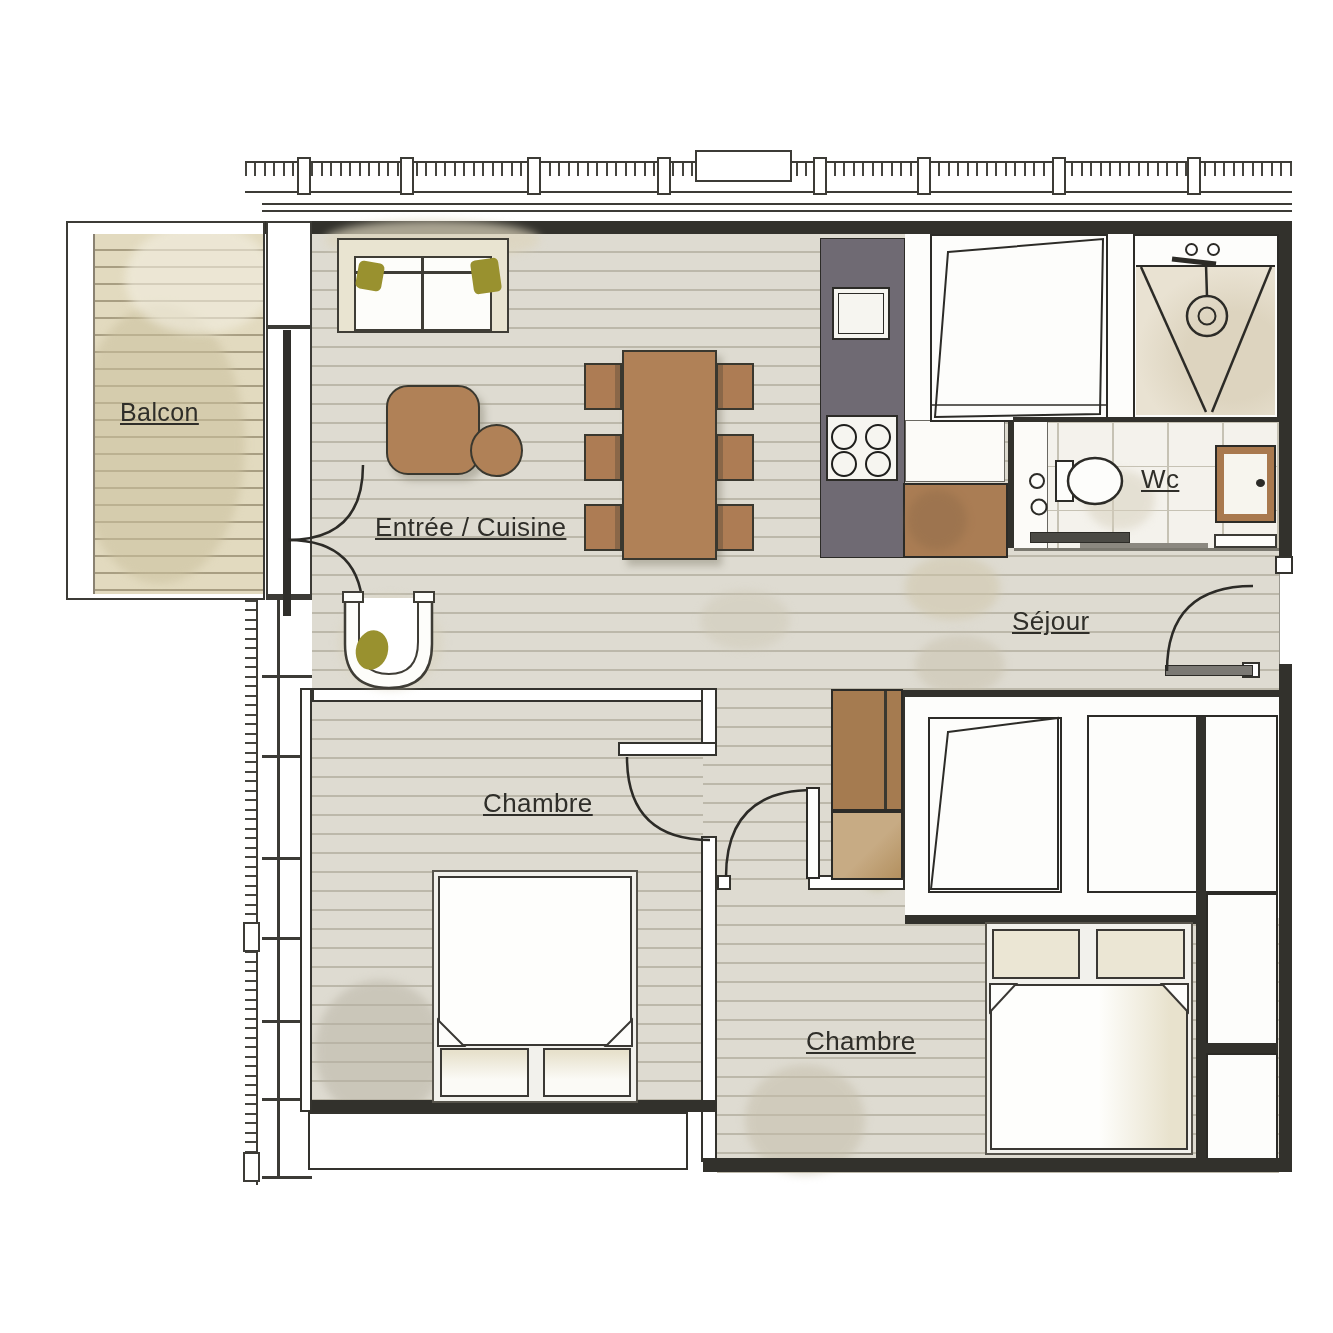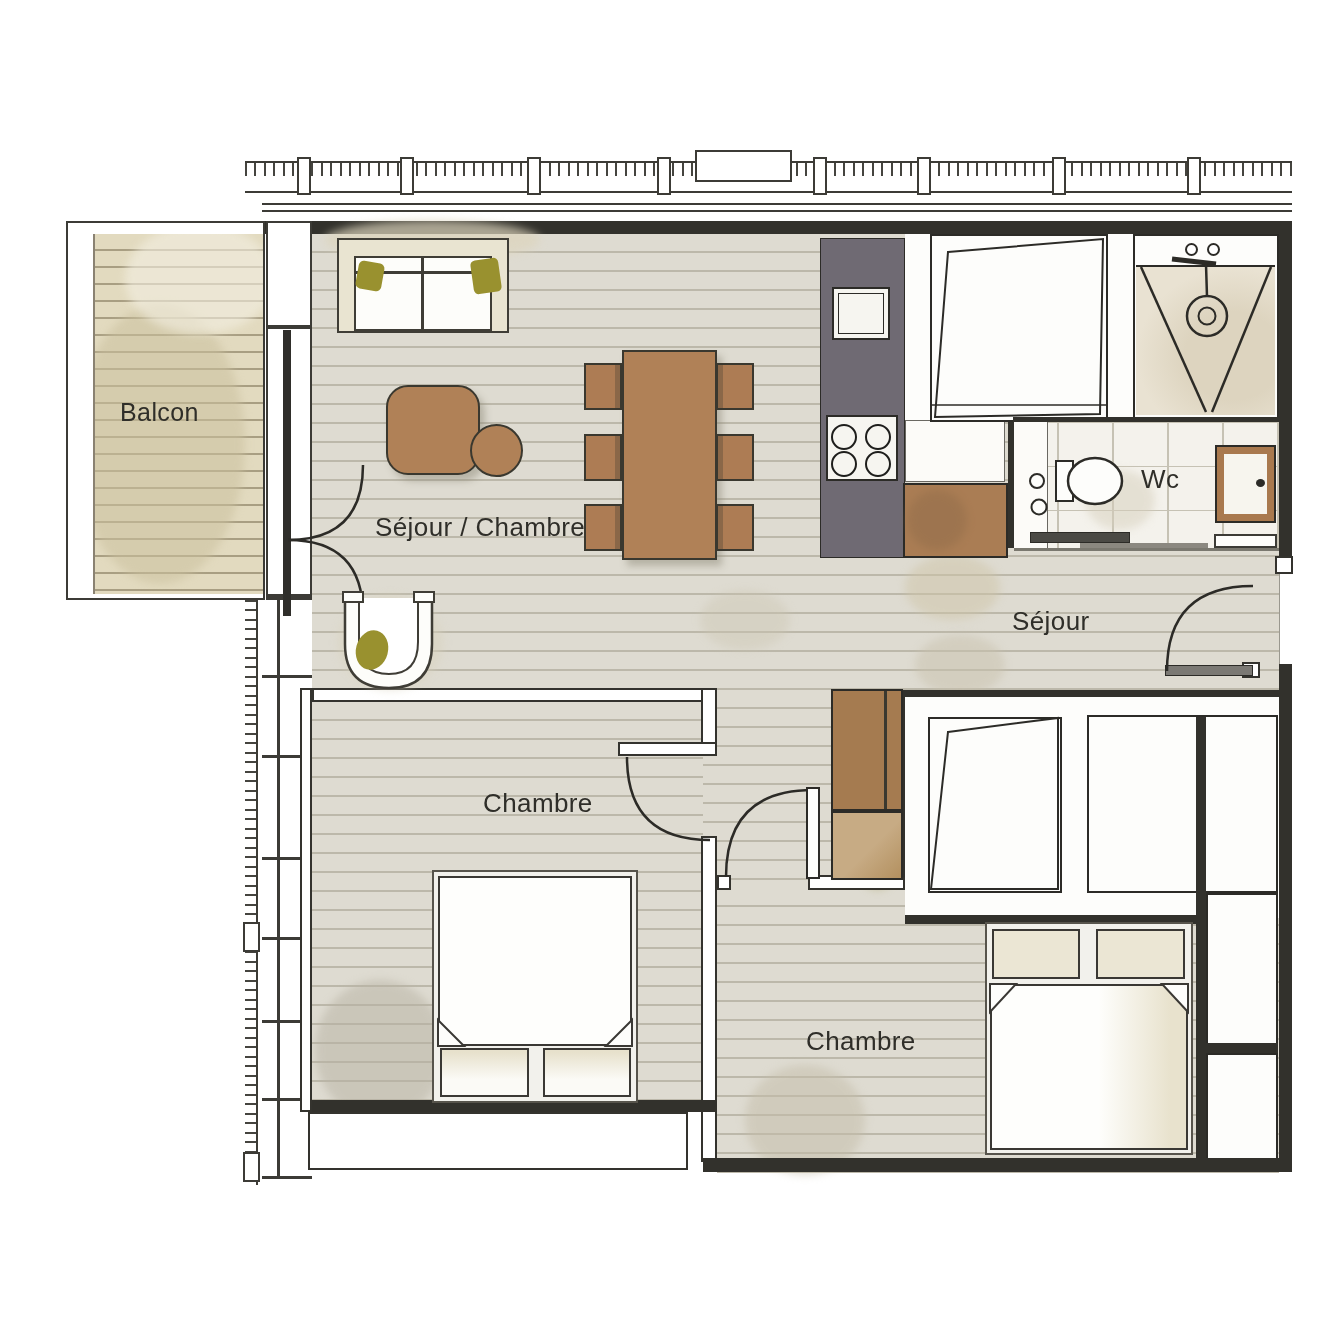--- a/index.html
+++ b/index.html
@@ -13,21 +13,21 @@
   .tiles{background-color:#f4f2ec;background-image:
      linear-gradient(#c6c2b4 1.5px,transparent 1.5px),
      linear-gradient(90deg,#c6c2b4 1.5px,transparent 1.5px);
      background-size:55px 44px;background-position:-12px 0;}
   .wall{background:#32312c;}
   .part{background:#fff;border:2.5px solid #34332e;}
   .wht{background:#fdfdfb;border:2.5px solid #2c2b27;}
   .dentils-h{background-image:repeating-linear-gradient(90deg,#45443f 0 2px,transparent 2px 9px,#45443f 9px 11px,transparent 11px 19px);}
   .dentils-v{background-image:repeating-linear-gradient(180deg,#45443f 0 2px,transparent 2px 9px,#45443f 9px 11px,transparent 11px 19px);}
   .post{background:#fff;border:2px solid #3c3b36;}
-  .lbl{color:#2f2e29;font-size:26px;letter-spacing:.4px;white-space:nowrap;}
+  .lbl{color:#2f2e29;font-size:26px;letter-spacing:.4px;white-space:nowrap;text-decoration:underline;}
   .blob{border-radius:50%;filter:blur(4px);}
   .chair{background:#ad7c54;border:2px solid #3a382f;}
   .chair-l{box-shadow:inset -5px 0 0 rgba(58,56,47,.30);}
   .chair-r{box-shadow:inset 5px 0 0 rgba(58,56,47,.30);}
   .shadowed{box-shadow:5px 6px 7px rgba(135,130,112,.45);}
   svg{position:absolute;left:0;top:0;pointer-events:none;}
 </style>
 </head>
 <body>
 
@@ -218,19 +218,19 @@
     <polygon points="990,1012 1016,984 990,984" fill="#fdfdfb" stroke="#3a3834" stroke-width="2"></polygon>
     <polygon points="1188,1012 1162,984 1188,984" fill="#fdfdfb" stroke="#3a3834" stroke-width="2"></polygon>
 
     <path d="M 345 598 L 345 644 Q 345 688 389 688 Q 432 688 432 644 L 432 598" fill="#fdfdfa" stroke="#3f3d36" stroke-width="2.5"></path>
     <path d="M 359 598 L 359 642 Q 359 674 389 674 Q 418 674 418 642 L 418 598" fill="#ffffff" stroke="#3f3d36" stroke-width="2"></path>
     <rect x="343" y="592" width="20" height="10" fill="#fdfdfa" stroke="#3f3d36" stroke-width="2"></rect>
     <rect x="414" y="592" width="20" height="10" fill="#fdfdfa" stroke="#3f3d36" stroke-width="2"></rect>
     <ellipse cx="372" cy="650" rx="16" ry="20" fill="#99912f" transform="rotate(15 372 650)"></ellipse>
   </svg>
 
-  <div class="a lbl" style="left:375px;top:512px;">Séjour / Chambre</div>
+  <div class="a lbl" style="left:375px;top:512px;">Entrée / Cuisine</div>
   <div class="a lbl" style="left:1012px;top:606px;">Séjour</div>
   <div class="a lbl" style="left:1141px;top:464px;text-align:right;">Wc</div>
   <div class="a lbl" style="left:483px;top:788px;">Chambre</div>
   <div class="a lbl" style="left:806px;top:1026px;">Chambre</div>
 
 </div>
 
 </body></html>

